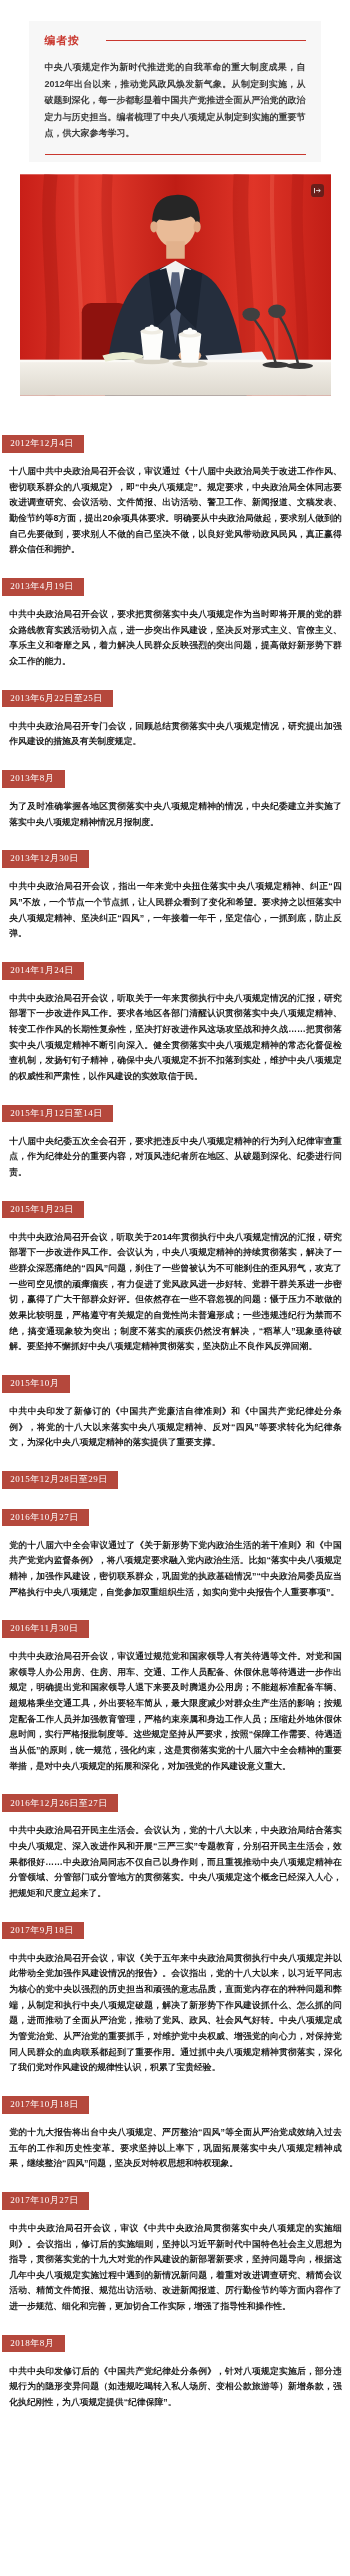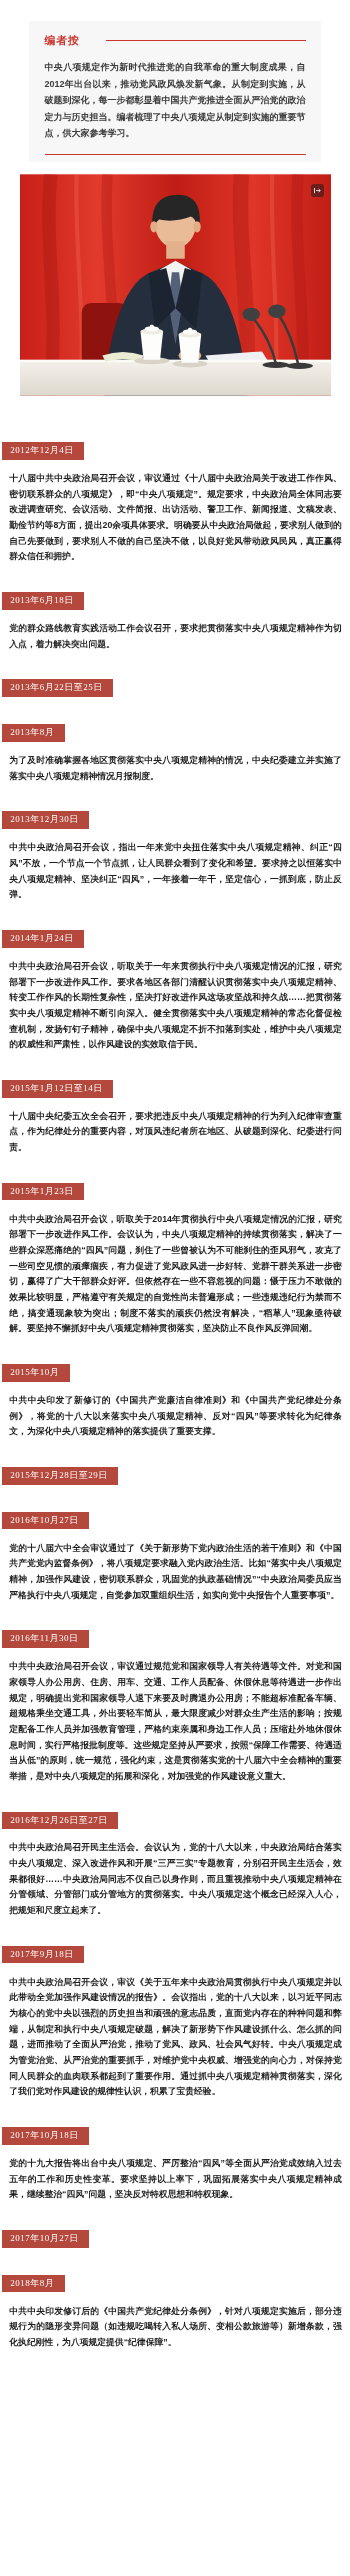--- a/index.html
+++ b/index.html
@@ -50,21 +50,21 @@
   .photo svg.scene{display:block;}
   .expand-btn{
     position:absolute;top:10.3px;right:6.2px;
     width:13.4px;height:13.4px;border-radius:3.1px;
     background:rgba(30,30,30,.55);
     display:flex;align-items:center;justify-content:center;
     cursor:pointer;
   }
   
   #timeline{padding-top:19.6px;}
-  .tl-section{margin-top:27px;}
+  .tl-section{margin-top:20px;}
   .date-badge{
     display:inline-block;
     margin-left:2.1px;
     background:var(--badge-red);
     color:#ffffff;
     font-family:"Liberation Serif","DejaVu Serif",serif;
     font-size:9px;
     letter-spacing:0.5px;
     padding:2.1px 10.3px 2.6px 8.2px;
   }
@@ -169,28 +169,28 @@
       <path d="M4 7 h8 M9 4 l3.2 3 L9 10" stroke="#ffffff" stroke-width="1.6" fill="none"></path>
     </svg>
   </div>
 </figure>
 
 <main id="timeline">
   <section class="tl-section">
     <div class="date-badge">2012年12月4日</div>
   <p class="tl-text">十八届中共中央政治局召开会议，审议通过《十八届中央政治局关于改进工作作风、密切联系群众的八项规定》，即“中央八项规定”。规定要求，中央政治局全体同志要改进调查研究、会议活动、文件简报、出访活动、警卫工作、新闻报道、文稿发表、勤俭节约等8方面，提出20余项具体要求。明确要从中央政治局做起，要求别人做到的自己先要做到，要求别人不做的自己坚决不做，以良好党风带动政风民风，真正赢得群众信任和拥护。</p></section>
 
-
-  <section class="tl-section">
-    <div class="date-badge">2013年6月18日</div>
-  <p class="tl-text">党的群众路线教育实践活动工作会议召开，要求把贯彻落实中央八项规定精神作为切入点，着力解决突出问题。</p></section>
+  <section class="tl-section">
+    <div class="date-badge">2013年4月19日</div>
+  <p class="tl-text">中共中央政治局召开会议，要求把贯彻落实中央八项规定作为当时即将开展的党的群众路线教育实践活动切入点，进一步突出作风建设，坚决反对形式主义、官僚主义、享乐主义和奢靡之风，着力解决人民群众反映强烈的突出问题，提高做好新形势下群众工作的能力。</p></section>
+
 
   <section class="tl-section">
     <div class="date-badge">2013年6月22日至25日</div>
-  </section>
+  <p class="tl-text">中共中央政治局召开专门会议，回顾总结贯彻落实中央八项规定情况，研究提出加强作风建设的措施及有关制度规定。</p></section>
 
   <section class="tl-section">
     <div class="date-badge">2013年8月</div>
   <p class="tl-text">为了及时准确掌握各地区贯彻落实中央八项规定精神的情况，中央纪委建立并实施了落实中央八项规定精神情况月报制度。</p></section>
 
   <section class="tl-section">
     <div class="date-badge">2013年12月30日</div>
   <p class="tl-text">中共中央政治局召开会议，指出一年来党中央扭住落实中央八项规定精神、纠正“四风”不放，一个节点一个节点抓，让人民群众看到了变化和希望。要求持之以恒落实中央八项规定精神、坚决纠正“四风”，一年接着一年干，坚定信心，一抓到底，防止反弹。</p></section>
 
   <section class="tl-section">
@@ -230,20 +230,20 @@
   <section class="tl-section">
     <div class="date-badge">2017年9月18日</div>
   <p class="tl-text">中共中央政治局召开会议，审议《关于五年来中央政治局贯彻执行中央八项规定并以此带动全党加强作风建设情况的报告》。会议指出，党的十八大以来，以习近平同志为核心的党中央以强烈的历史担当和顽强的意志品质，直面党内存在的种种问题和弊端，从制定和执行中央八项规定破题，解决了新形势下作风建设抓什么、怎么抓的问题，进而推动了全面从严治党，推动了党风、政风、社会风气好转。中央八项规定成为管党治党、从严治党的重要抓手，对维护党中央权威、增强党的向心力，对保持党同人民群众的血肉联系都起到了重要作用。通过抓中央八项规定精神贯彻落实，深化了我们党对作风建设的规律性认识，积累了宝贵经验。</p></section>
 
   <section class="tl-section">
     <div class="date-badge">2017年10月18日</div>
   <p class="tl-text">党的十九大报告将出台中央八项规定、严厉整治“四风”等全面从严治党成效纳入过去五年的工作和历史性变革。要求坚持以上率下，巩固拓展落实中央八项规定精神成果，继续整治“四风”问题，坚决反对特权思想和特权现象。</p></section>
 
   <section class="tl-section">
     <div class="date-badge">2017年10月27日</div>
-  </section>
+  <p class="tl-text">中共中央政治局召开会议，审议《中共中央政治局贯彻落实中央八项规定的实施细则》。会议指出，修订后的实施细则，坚持以习近平新时代中国特色社会主义思想为指导，贯彻落实党的十九大对党的作风建设的新部署新要求，坚持问题导向，根据这几年中央八项规定实施过程中遇到的新情况新问题，着重对改进调查研究、精简会议活动、精简文件简报、规范出访活动、改进新闻报道、厉行勤俭节约等方面内容作了进一步规范、细化和完善，更加切合工作实际，增强了指导性和操作性。</p></section>
 
   <section class="tl-section">
     <div class="date-badge">2018年8月</div>
   <p class="tl-text">中共中央印发修订后的《中国共产党纪律处分条例》，针对八项规定实施后，部分违规行为的隐形变异问题（如违规吃喝转入私人场所、变相公款旅游等）新增条款，强化执纪刚性，为八项规定提供“纪律保障”。</p></section>
 
 </main>
 
 
 </body></html>

